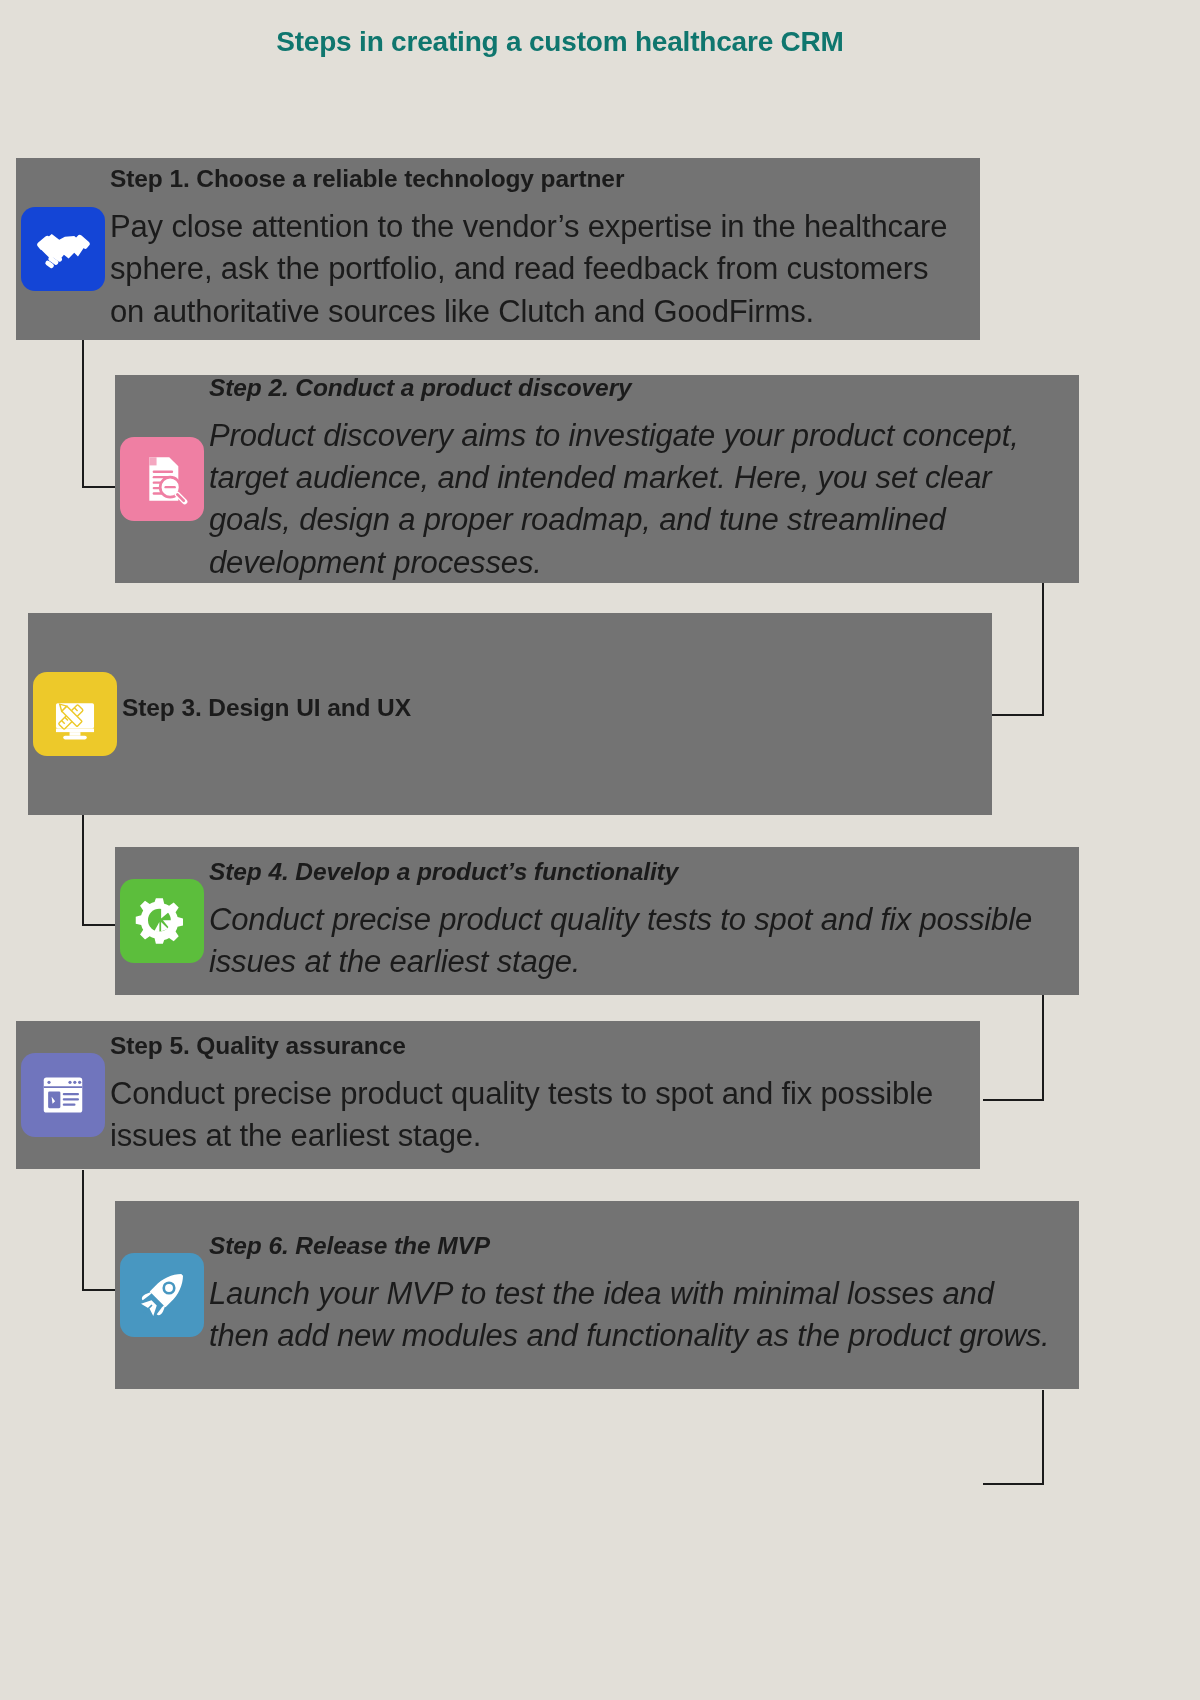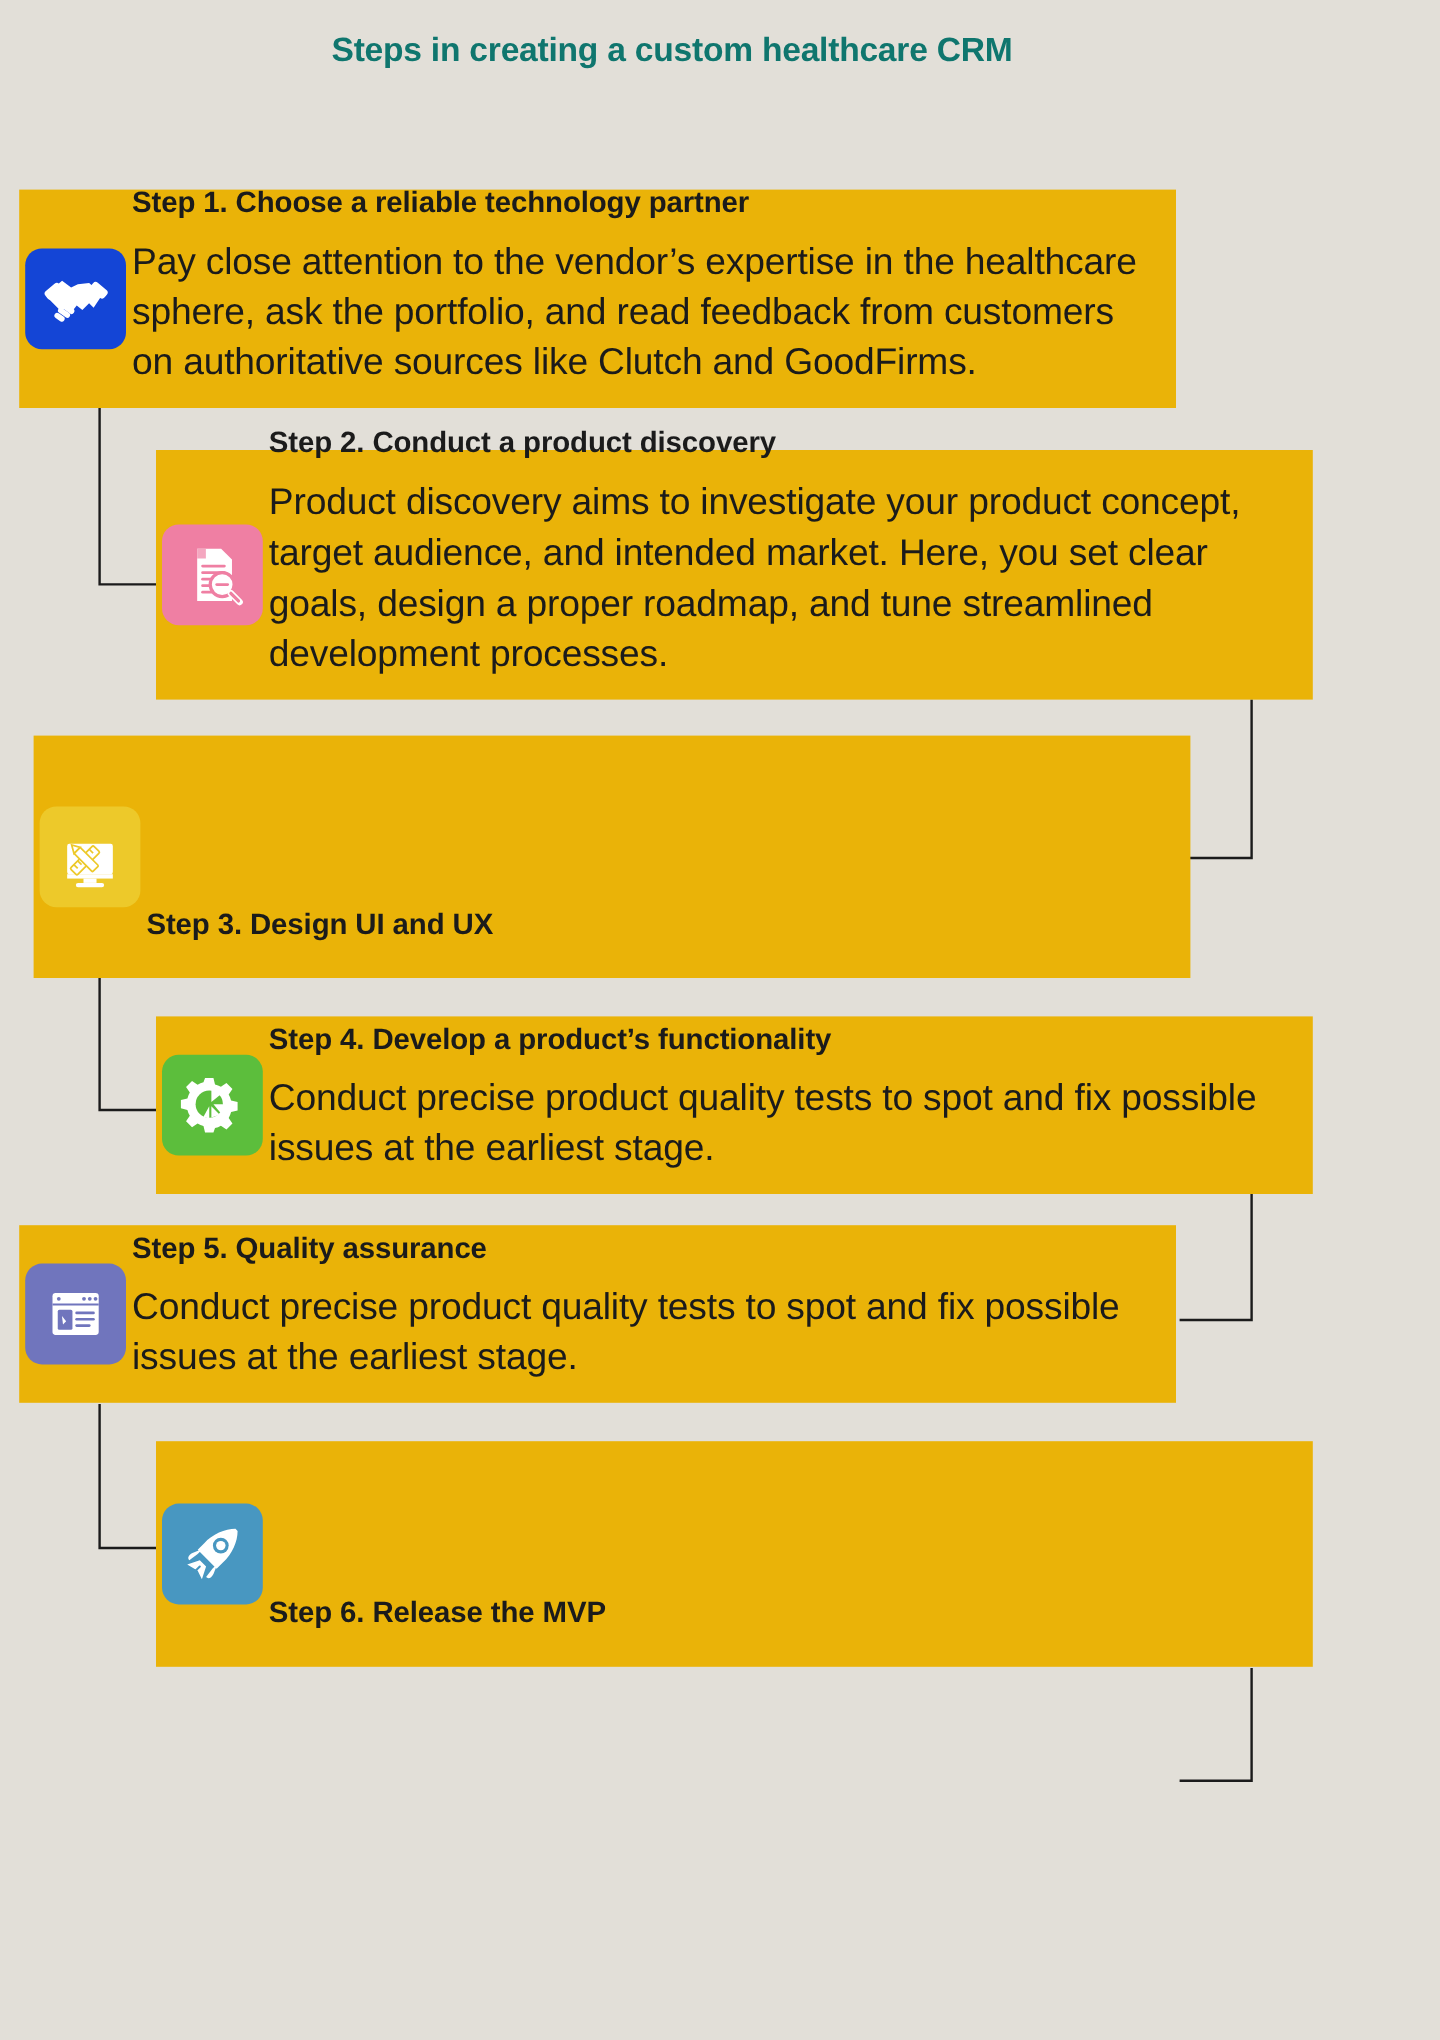--- a/index.html
+++ b/index.html
@@ -41,28 +41,28 @@
     left: 0;
     top: 0;
     width: 1200px;
     height: 1700px;
     pointer-events: none;
   }
 
   
   .card {
     position: absolute;
-    background: #eab308;
+    background: #737373;
     display: flex;
-    align-items: flex-end;
+    align-items: center;
     box-sizing: border-box;
     padding: 0;
   }
   .card.left  { left: 16px;  width: 964px; }
-  .card.right { left: 130px; width: 964px; }
+  .card.right { left: 115px; width: 964px; font-style: italic; }
 
   .card-icon {
     flex: 0 0 auto;
     width: 94px;
     display: flex;
     align-items: center;
     justify-content: center;
     align-self: center;
   }
   .icon-box {
@@ -246,17 +246,18 @@
           <circle cx="40" cy="24" r="4.5" fill="#ffffff"></circle>
           <path d="M23 27 L13 31 C9 33 8 36 10 38 L18 32 Z"></path>
           <path d="M37 41 L33 51 C31 55 28 56 26 54 L32 46 Z"></path>
           <path d="M8 42 L20 38 L26 44 L22 56 L18 48 Z"></path>
           <path d="M12 52 L20 44" stroke="#4897c1" stroke-width="2" stroke-linecap="round"></path>
         </svg>
       </div>
     </div>
     <div class="card-body">
       <p class="card-heading">Step 6. Release the MVP</p>
+      <p class="card-text">Launch your MVP to test the idea with minimal losses and then add new modules and functionality as the product grows.</p>
     </div>
   </div>
 
 
 </div>
 
 </body></html>

